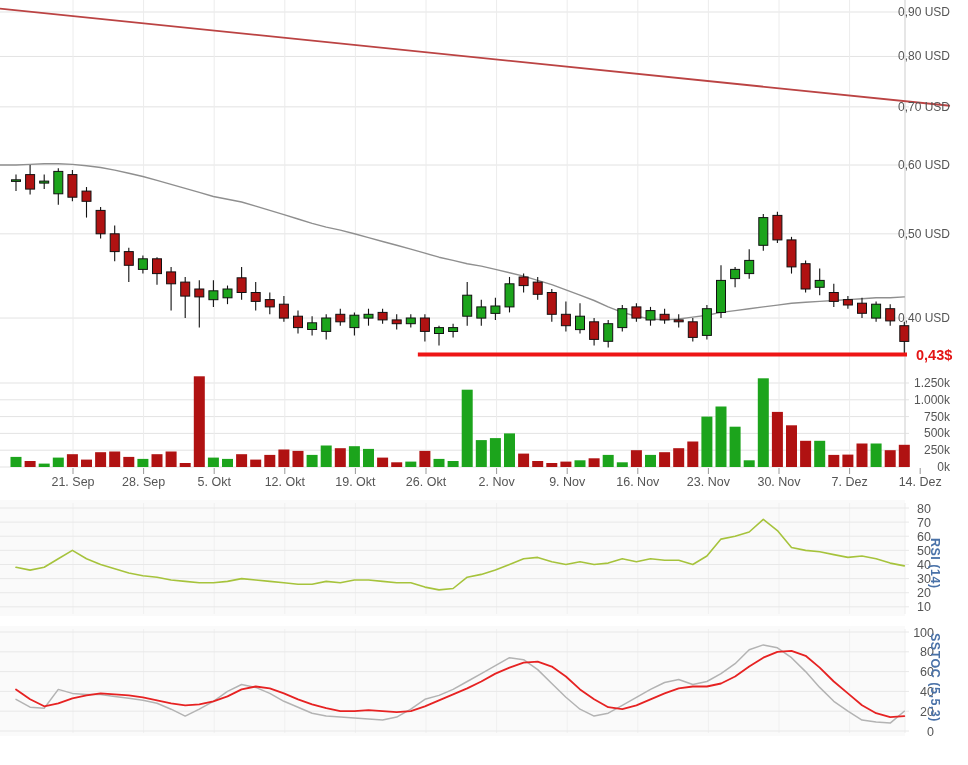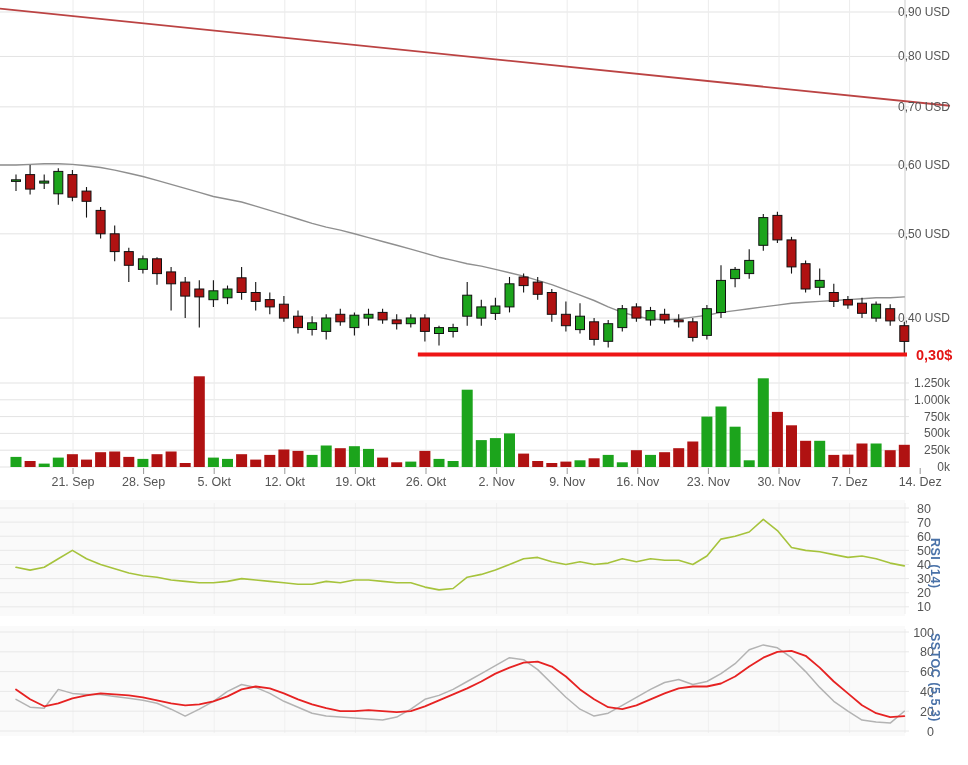--- a/index.html
+++ b/index.html
@@ -333,14 +333,14 @@
       <text x="708.4" y="486" font-size="12.5" fill="#555555" text-anchor="middle" font-weight="normal">23. Nov</text>
       <line x1="779" y1="468" x2="779" y2="474" stroke="#999999" stroke-width="1"></line>
       <text x="779" y="486" font-size="12.5" fill="#555555" text-anchor="middle" font-weight="normal">30. Nov</text>
       <line x1="849.5999999999999" y1="468" x2="849.5999999999999" y2="474" stroke="#999999" stroke-width="1"></line>
       <text x="849.5999999999999" y="486" font-size="12.5" fill="#555555" text-anchor="middle" font-weight="normal">7. Dez</text>
       <line x1="920.1999999999999" y1="468" x2="920.1999999999999" y2="474" stroke="#999999" stroke-width="1"></line>
       <text x="920.1999999999999" y="486" font-size="12.5" fill="#555555" text-anchor="middle" font-weight="normal">14. Dez</text>
     </svg>
   <div class="vlabel rsi">RSI (14)</div>
   <div class="vlabel sto">SSTOC (5,5,3)</div>
-  <div class="support-label">0,30$</div>
+  <div class="support-label">0,43$</div>
 </div>
 
 </body></html>

